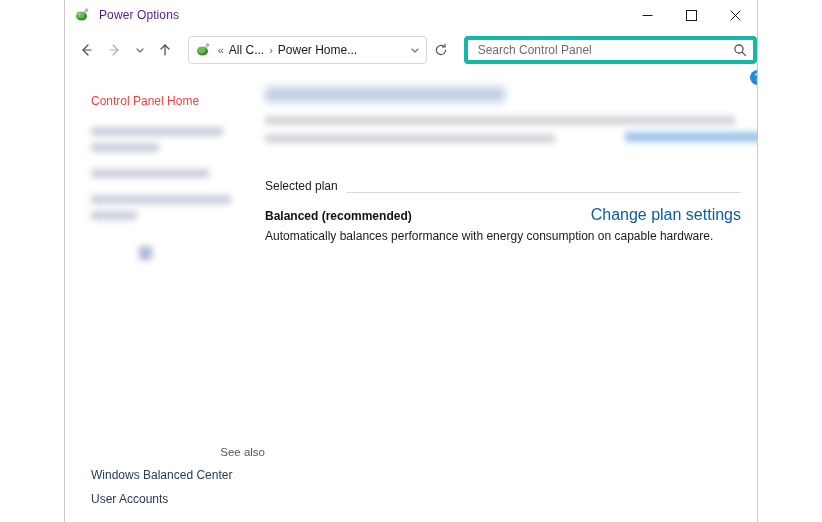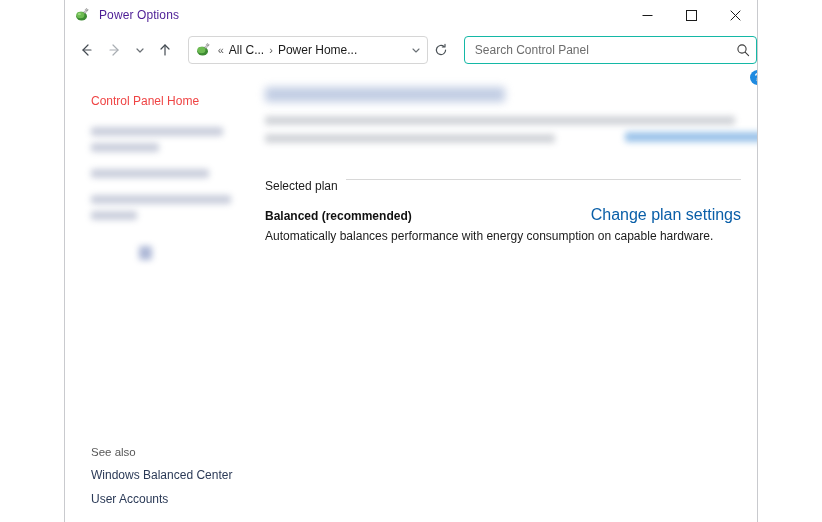--- a/index.html
+++ b/index.html
@@ -136,21 +136,21 @@
     align-items: center;
     justify-content: center;
     border-radius: 4px;
     margin-left: 1px;
   }
 
   #searchbox {
     margin-left: 10px;
     height: 28px;
     width: 302px;
-    border: 1px solid #14b8a6;
+    border: 4px solid #14b8a6;
     border-radius: 4px;
     background: #ffffff;
     display: flex;
     align-items: center;
     box-sizing: border-box;
   }
   #search-input {
     border: none;
     outline: none;
     background: transparent;
@@ -224,20 +224,21 @@
     left: 0;
     bottom: 14px;
     width: 100%;
   }
   #see-also-label {
     font-size: 11.5px;
     color: #575757;
     margin-left: 26px;
     display: block;
     margin-bottom: 10px;
+    text-align: right;
   }
   .see-also-link {
     display: block;
     font-size: 12px;
     color: #2b3a57;
     margin-left: 26px;
     margin-bottom: 10px;
     width: max-content;
   }
 
@@ -287,21 +288,21 @@
     font-weight: bold;
     display: flex;
     align-items: center;
     justify-content: center;
     line-height: 1;
   }
 
   
   #selected-plan-head {
     display: flex;
-    align-items: flex-start;
+    align-items: flex-end;
     margin-top: 36px;
   }
   #selected-plan-label {
     font-size: 12px;
     color: #1b1b1b;
     white-space: nowrap;
   }
   #selected-plan-rule {
     flex: 1 1 auto;
     height: 1px;

